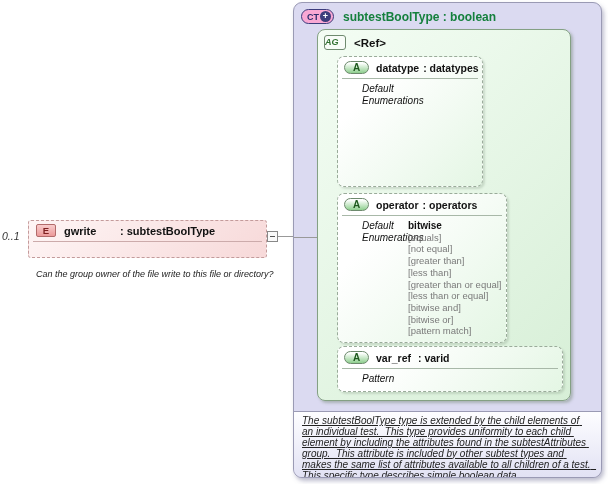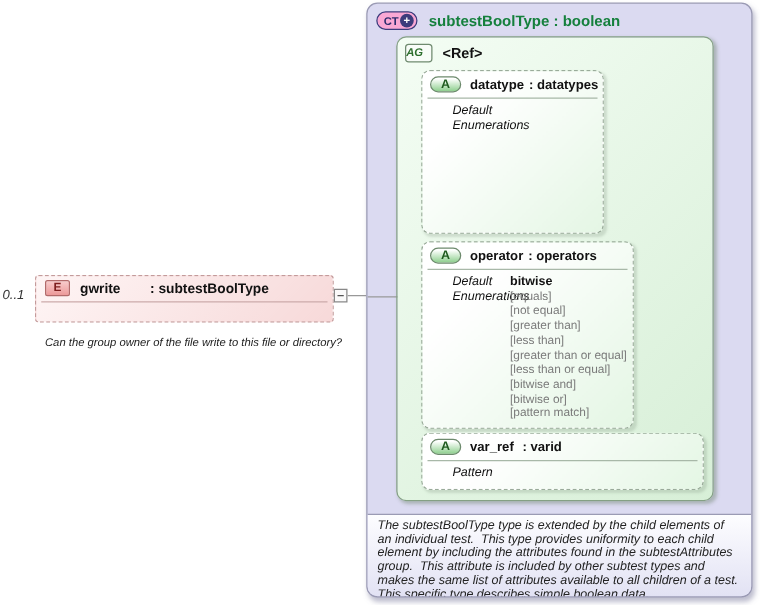--- a/index.html
+++ b/index.html
@@ -81,21 +81,21 @@
     font-size: 9.5px; line-height: 11.7px; color: #7a7a7a; white-space: nowrap; }
   .fvalues .default { font-weight: bold; color: #111111; font-size: 10px; }
   .pattern-value { position: absolute; left: 48px; top: 28px; font-size: 8px; letter-spacing: -0.2px;
     color: #555555; white-space: nowrap; }
 
   
   .ct-sep { position: absolute; left: 0; right: 0; top: 408px; height: 1px; background: #9a9ab4; }
   .ct-footer { position: absolute; left: 0; right: 0; top: 409px; bottom: 0;
     background: linear-gradient(#fdfdff 0%, #e2e2f4 100%);
     padding: 4px 8px; font-size: 10px; font-style: italic; color: #222222;
-    line-height: 10.9px; white-space: pre-wrap; }
+    line-height: 10.9px; white-space: pre-wrap; text-decoration: underline; }
 </style>
 </head>
 <body>
 
 <div class="canvas">
 
   <span class="cardinality">0..1</span>
 
   <div class="element-box">
     <div class="el-header">

